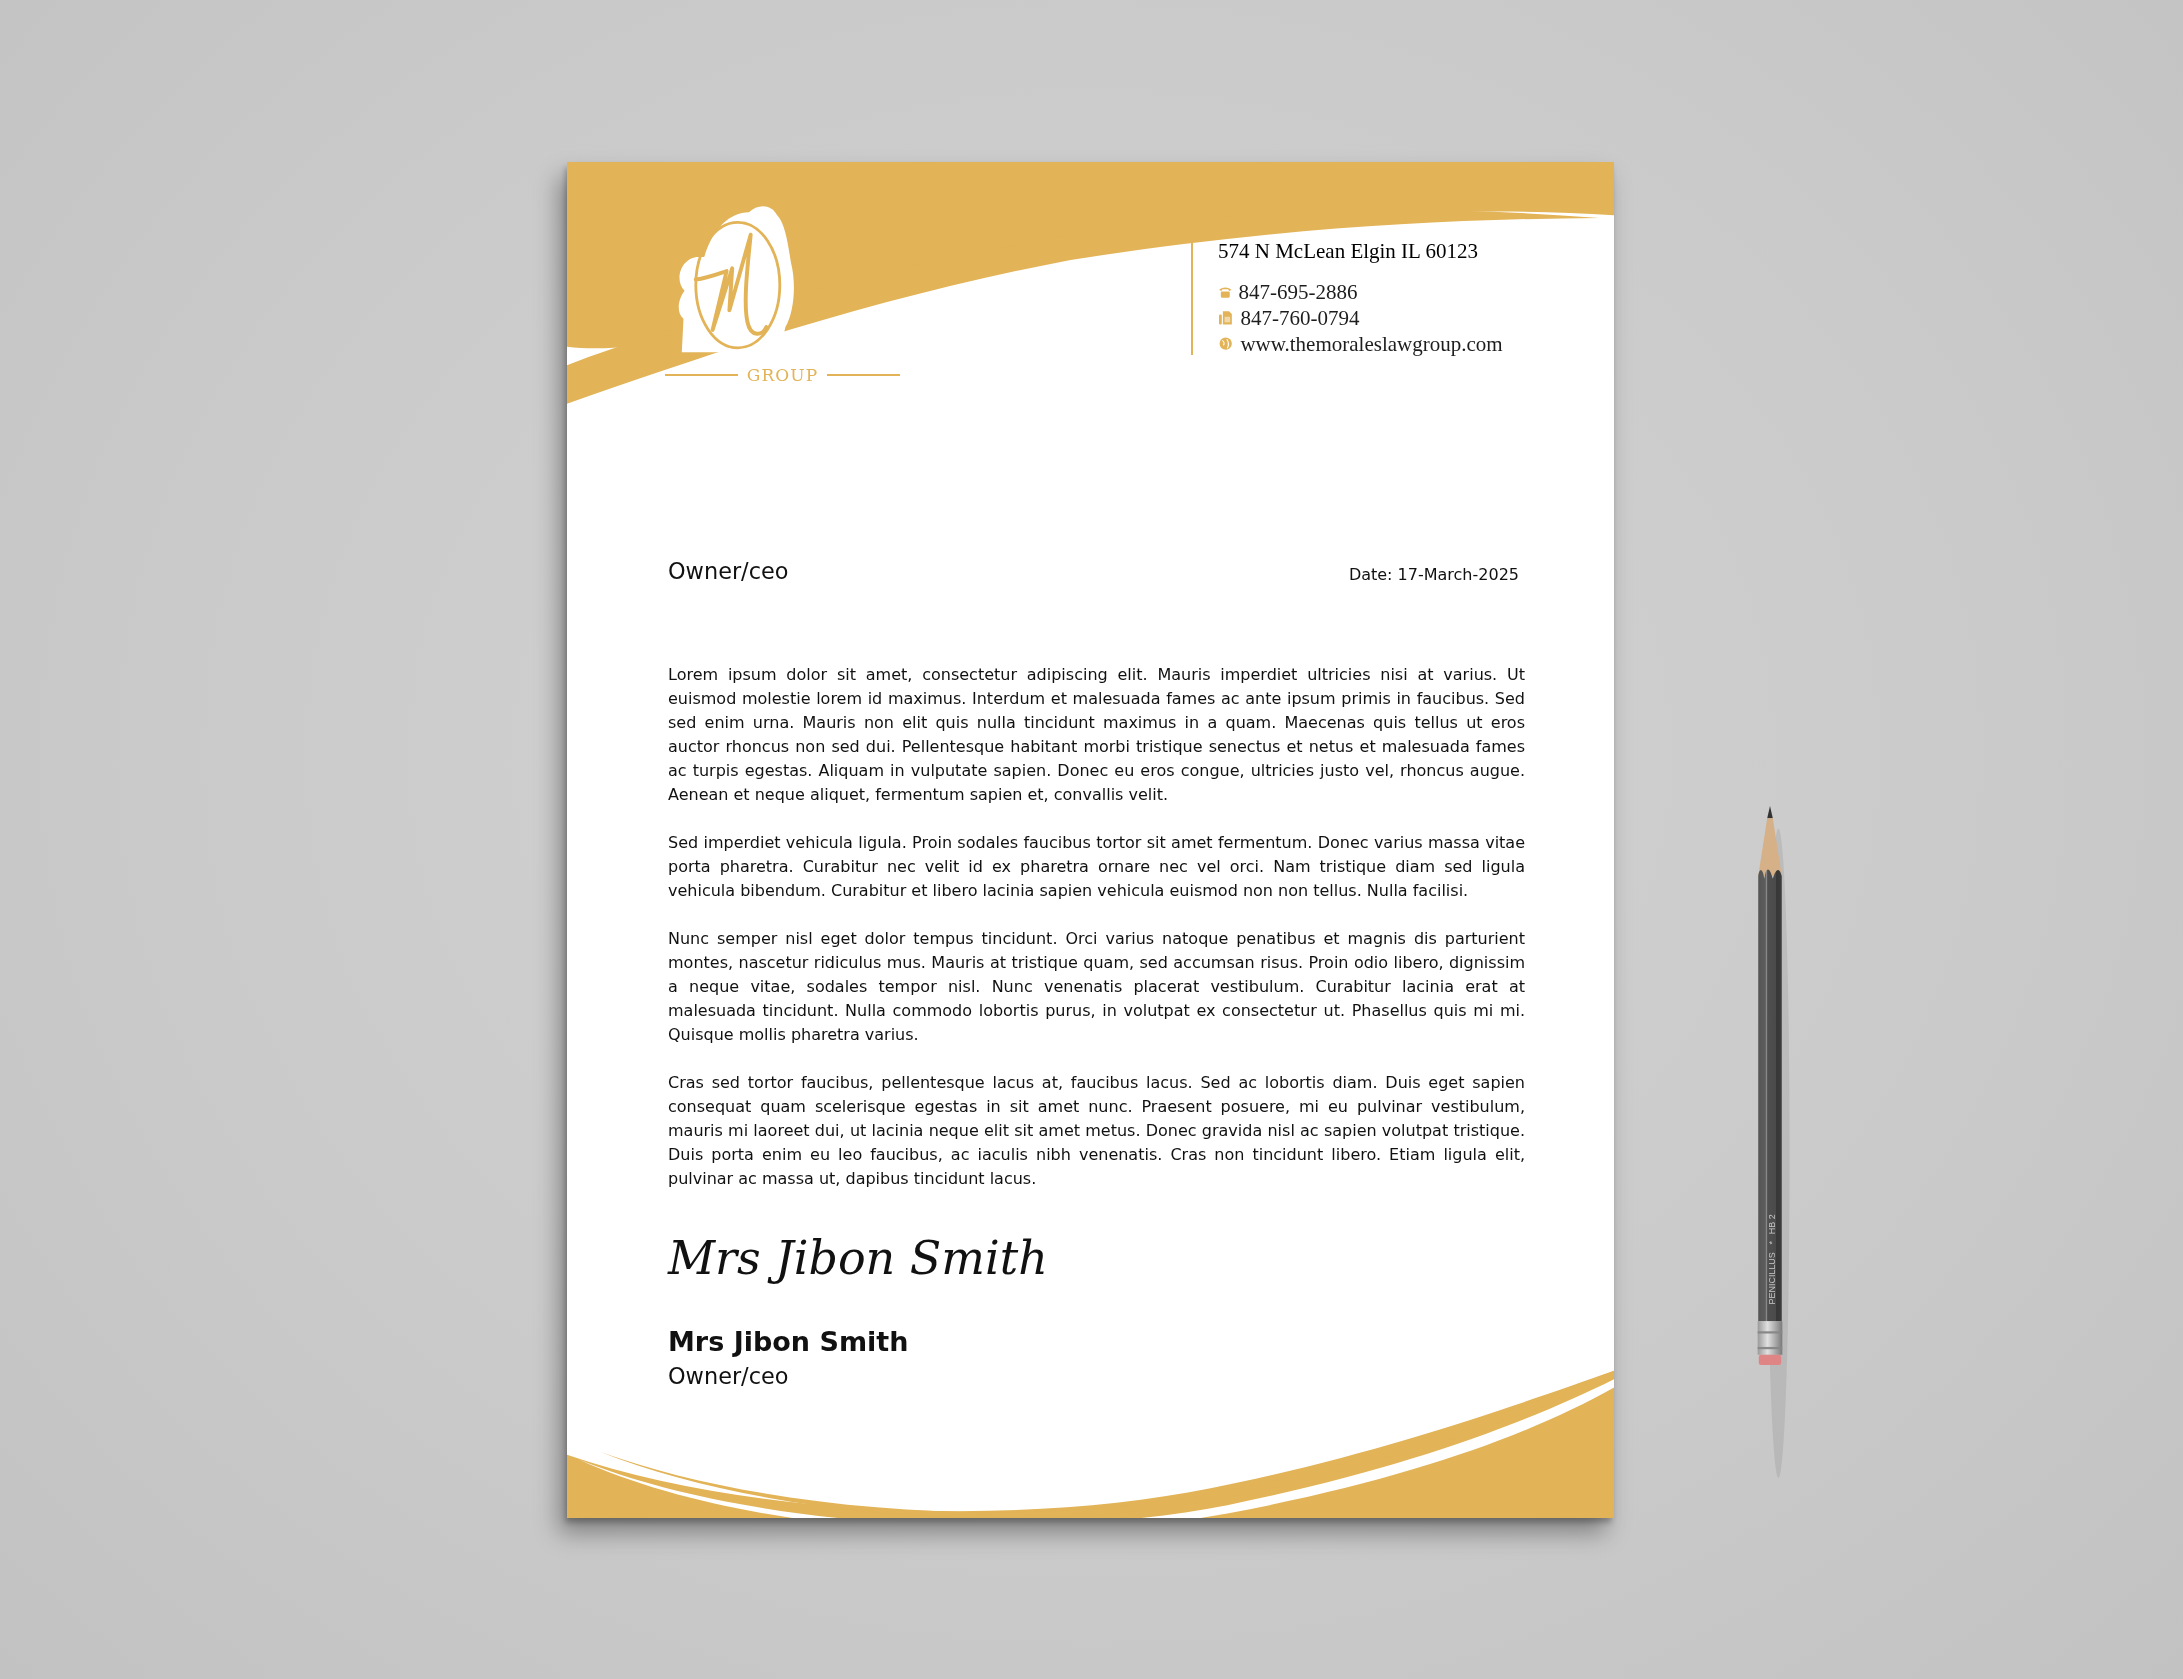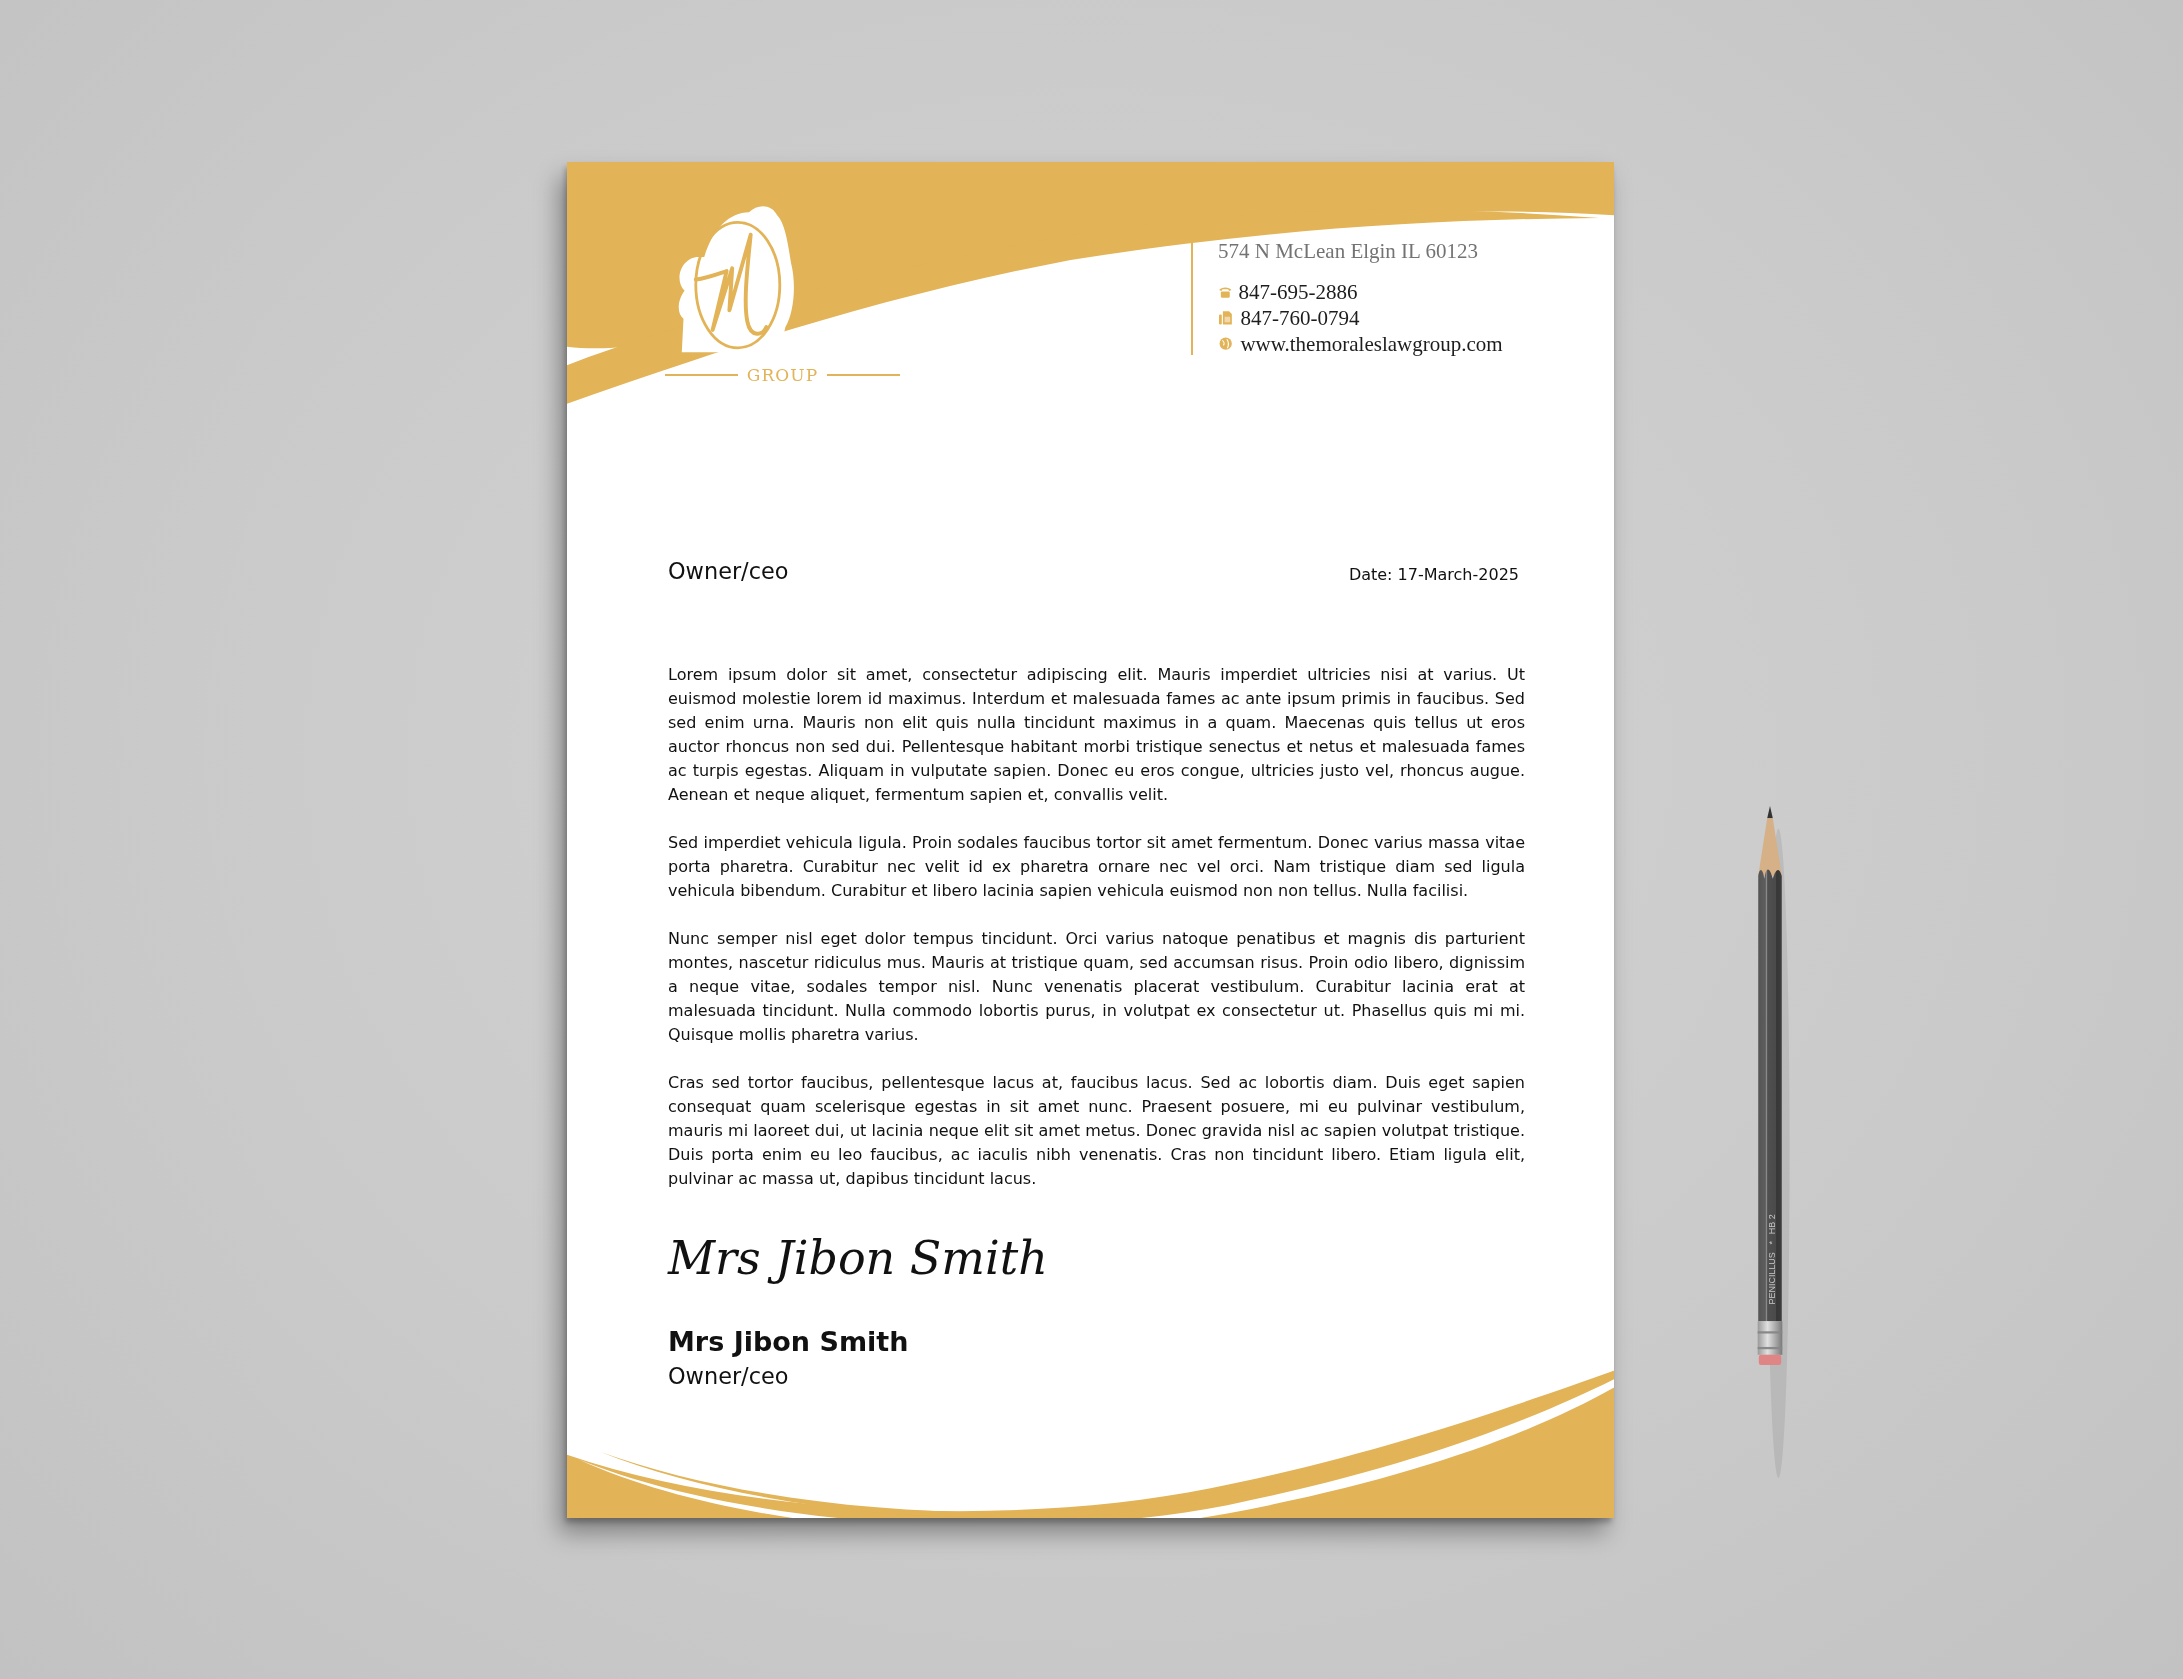--- a/index.html
+++ b/index.html
@@ -10,21 +10,21 @@
          box-shadow:-7.8px 14.6px 22.4px rgba(0,0,0,0.35), -2.2px 4.5px 5.6px rgba(0,0,0,0.25);overflow:hidden;}
   .deco{position:absolute;left:0;top:0;width:1047px;height:1356px;}
   .logo{position:absolute;left:84px;top:39px;width:252px;height:213px;}
   .logo-text{position:absolute;left:98px;top:165px;width:235px;text-align:center;
              font-family:"DejaVu Serif","Liberation Serif",serif;color:#e2b357;
              font-size:32px;letter-spacing:0.6px;font-weight:400;line-height:1;}
   .logo-sub{position:absolute;left:98px;top:203px;width:235px;display:flex;align-items:center;justify-content:center;gap:9px;}
   .logo-sub .rule{height:1.7px;width:73px;background:#e2b357;}
   .logo-sub span.t{font-family:"DejaVu Serif","Liberation Serif",serif;color:#e2b357;font-size:17px;letter-spacing:1.1px;}
   .contact{position:absolute;left:624px;top:81px;border-left:2.8px solid #e2b357;padding-left:25px;height:112px;}
-  .contact .addr{font-family:"Liberation Serif","DejaVu Serif",serif;font-size:21px;color:#737373;margin-top:-4.5px;}
+  .contact .addr{font-family:"Liberation Serif","DejaVu Serif",serif;font-size:21px;color:#000000;margin-top:-4.5px;}
   .contact .row{display:flex;align-items:center;gap:7.8px;font-family:"Liberation Serif","DejaVu Serif",serif;font-size:21px;color:#1d1d1d;height:26px;}
   .contact .row.first{margin-top:15.7px;gap:6px;}
   .contact .ic{width:14.6px;height:14.6px;display:inline-flex;align-items:center;justify-content:center;}
   .letter{position:absolute;left:101px;width:857px;font-family:"DejaVu Sans","Liberation Sans",sans-serif;color:#111;}
   .greet{top:358px;font-size:28px;font-weight:600;}
   .role{top:396px;font-size:22.4px;}
   .date{position:absolute;right:95px;top:403px;font-size:16px;color:#111;font-family:"DejaVu Sans","Liberation Sans",sans-serif;}
   .body{top:465px;font-size:16px;line-height:24px;text-align:justify;margin-top:36px;}
   .body p{margin:0 0 24px 0;}
   .sig-script{position:absolute;left:101px;top:1069px;font-family:"DejaVu Serif","Liberation Serif",serif;font-style:italic;font-size:46px;color:#111;}

